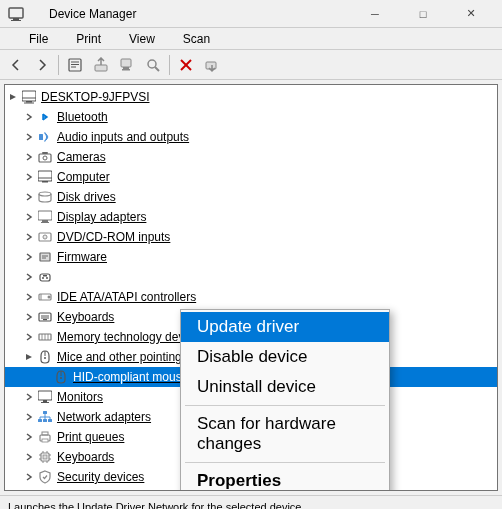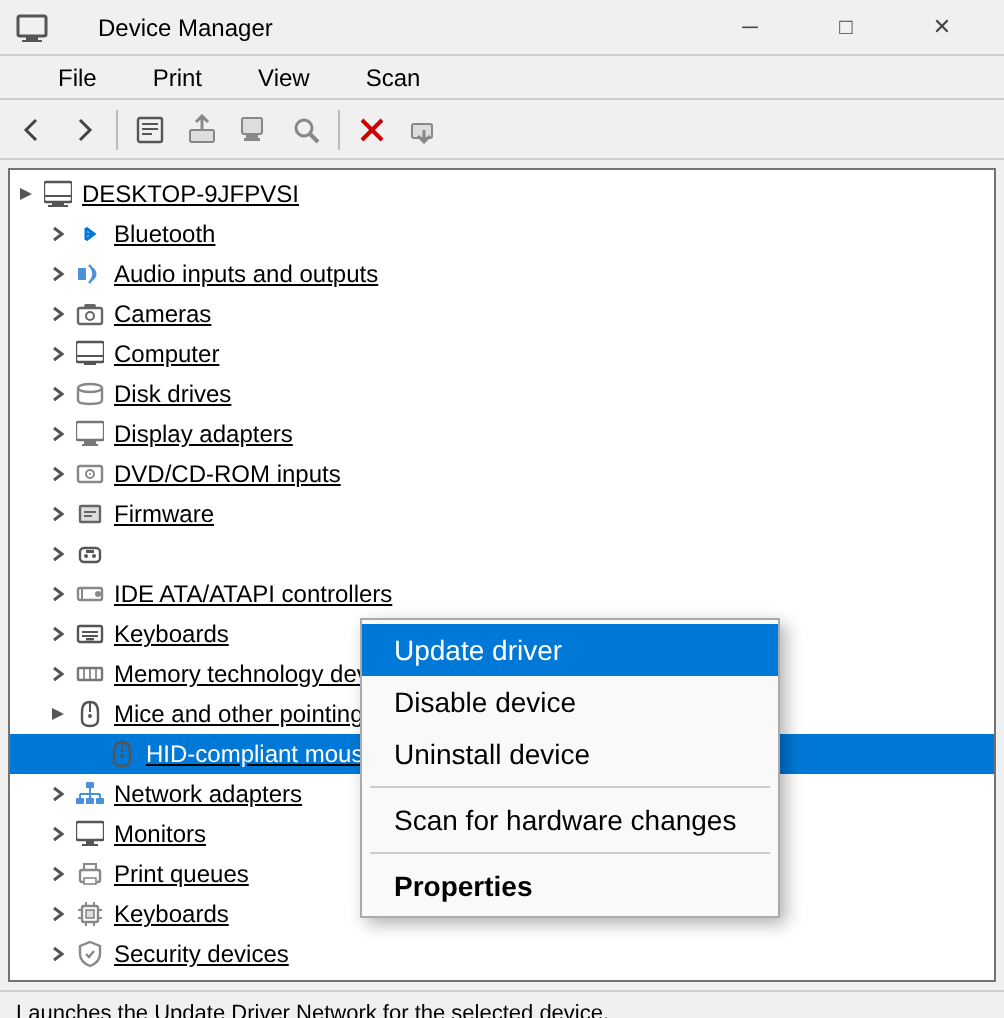--- a/index.html
+++ b/index.html
@@ -169,21 +169,21 @@
       width: 210px;
       background: #f9f9f9;
       border: 1px solid #aaa;
       box-shadow: 3px 3px 8px rgba(0,0,0,0.3);
       z-index: 100;
       padding: 2px 0;
     }
     .ctx-item {
       padding: 5px 16px;
       cursor: pointer;
-      font-size: 14px;
+      font-size: 17px;
       color: #000;
       display: flex;
       align-items: center;
     }
     .ctx-item.highlighted {
       background: #0078d7;
       color: white;
     }
     .ctx-item.bold {
       font-weight: bold;
@@ -527,48 +527,48 @@
       </div>
       <div class="tree-item">
         <span class="tree-indent"></span>
         <span class="tree-expand">
           <svg width="10" height="10" viewBox="0 0 10 10">
             <path d="M3 2 L7 5 L3 8" stroke="#555" stroke-width="1.5" fill="none"></path>
           </svg>
         </span>
         <span class="tree-icon">
           <svg width="14" height="14" viewBox="0 0 14 14">
+            <rect x="0" y="1" width="14" height="9" rx="1" fill="none" stroke="#555" stroke-width="1.2"></rect>
+            <rect x="5" y="10" width="4" height="2" fill="#555"></rect>
+            <rect x="3" y="12" width="8" height="1" fill="#555"></rect>
+          </svg>
+        </span>
+        <span class="tree-label">Monitors</span>
+      </div>
+      <div class="tree-item">
+        <span class="tree-indent"></span>
+        <span class="tree-expand">
+          <svg width="10" height="10" viewBox="0 0 10 10">
+            <path d="M3 2 L7 5 L3 8" stroke="#555" stroke-width="1.5" fill="none"></path>
+          </svg>
+        </span>
+        <span class="tree-icon">
+          <svg width="14" height="14" viewBox="0 0 14 14">
             <rect x="5" y="1" width="4" height="3" rx="0.5" fill="#4a90d9"></rect>
             <rect x="0" y="9" width="4" height="3" rx="0.5" fill="#4a90d9"></rect>
             <rect x="5" y="9" width="4" height="3" rx="0.5" fill="#4a90d9"></rect>
             <rect x="10" y="9" width="4" height="3" rx="0.5" fill="#4a90d9"></rect>
             <line x1="7" y1="4" x2="7" y2="7" stroke="#4a90d9" stroke-width="1"></line>
             <line x1="2" y1="7" x2="12" y2="7" stroke="#4a90d9" stroke-width="1"></line>
             <line x1="2" y1="7" x2="2" y2="9" stroke="#4a90d9" stroke-width="1"></line>
             <line x1="7" y1="7" x2="7" y2="9" stroke="#4a90d9" stroke-width="1"></line>
             <line x1="12" y1="7" x2="12" y2="9" stroke="#4a90d9" stroke-width="1"></line>
           </svg>
         </span>
         <span class="tree-label">Network adapters</span>
-      </div>
-      <div class="tree-item">
-        <span class="tree-indent"></span>
-        <span class="tree-expand">
-          <svg width="10" height="10" viewBox="0 0 10 10">
-            <path d="M3 2 L7 5 L3 8" stroke="#555" stroke-width="1.5" fill="none"></path>
-          </svg>
-        </span>
-        <span class="tree-icon">
-          <svg width="14" height="14" viewBox="0 0 14 14">
-            <rect x="0" y="1" width="14" height="9" rx="1" fill="none" stroke="#555" stroke-width="1.2"></rect>
-            <rect x="5" y="10" width="4" height="2" fill="#555"></rect>
-            <rect x="3" y="12" width="8" height="1" fill="#555"></rect>
-          </svg>
-        </span>
-        <span class="tree-label">Monitors</span>
       </div>
       <div class="tree-item">
         <span class="tree-indent"></span>
         <span class="tree-expand">
           <svg width="10" height="10" viewBox="0 0 10 10">
             <path d="M3 2 L7 5 L3 8" stroke="#555" stroke-width="1.5" fill="none"></path>
           </svg>
         </span>
         <span class="tree-icon">
           <svg width="14" height="14" viewBox="0 0 14 14">

